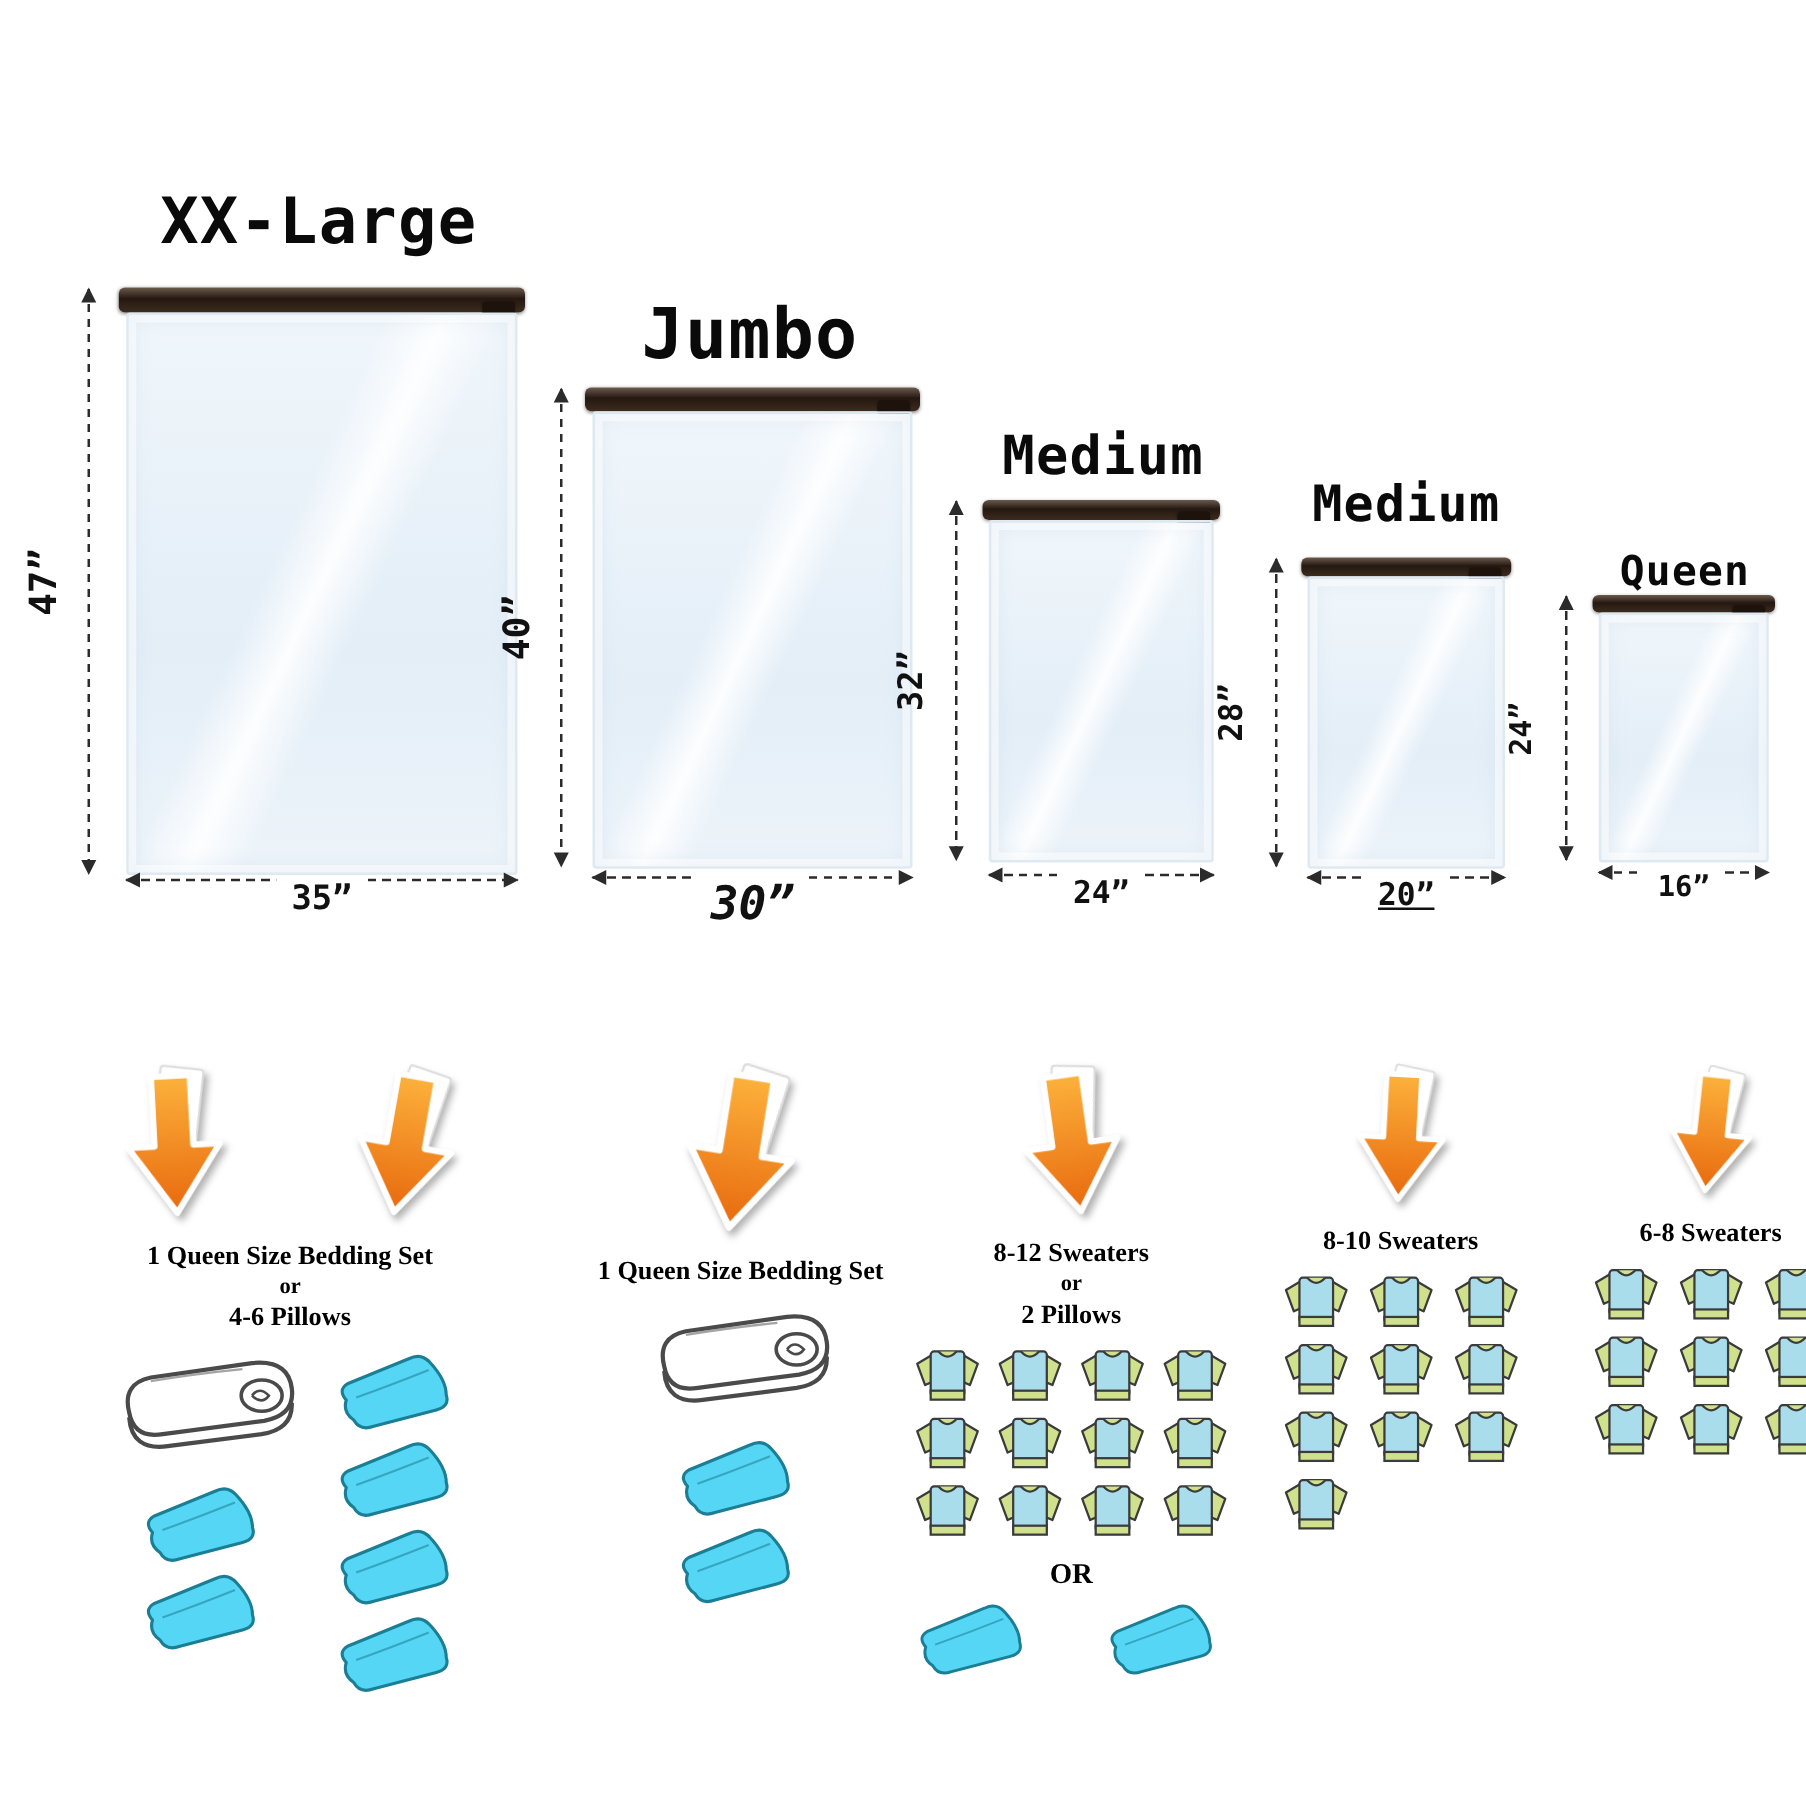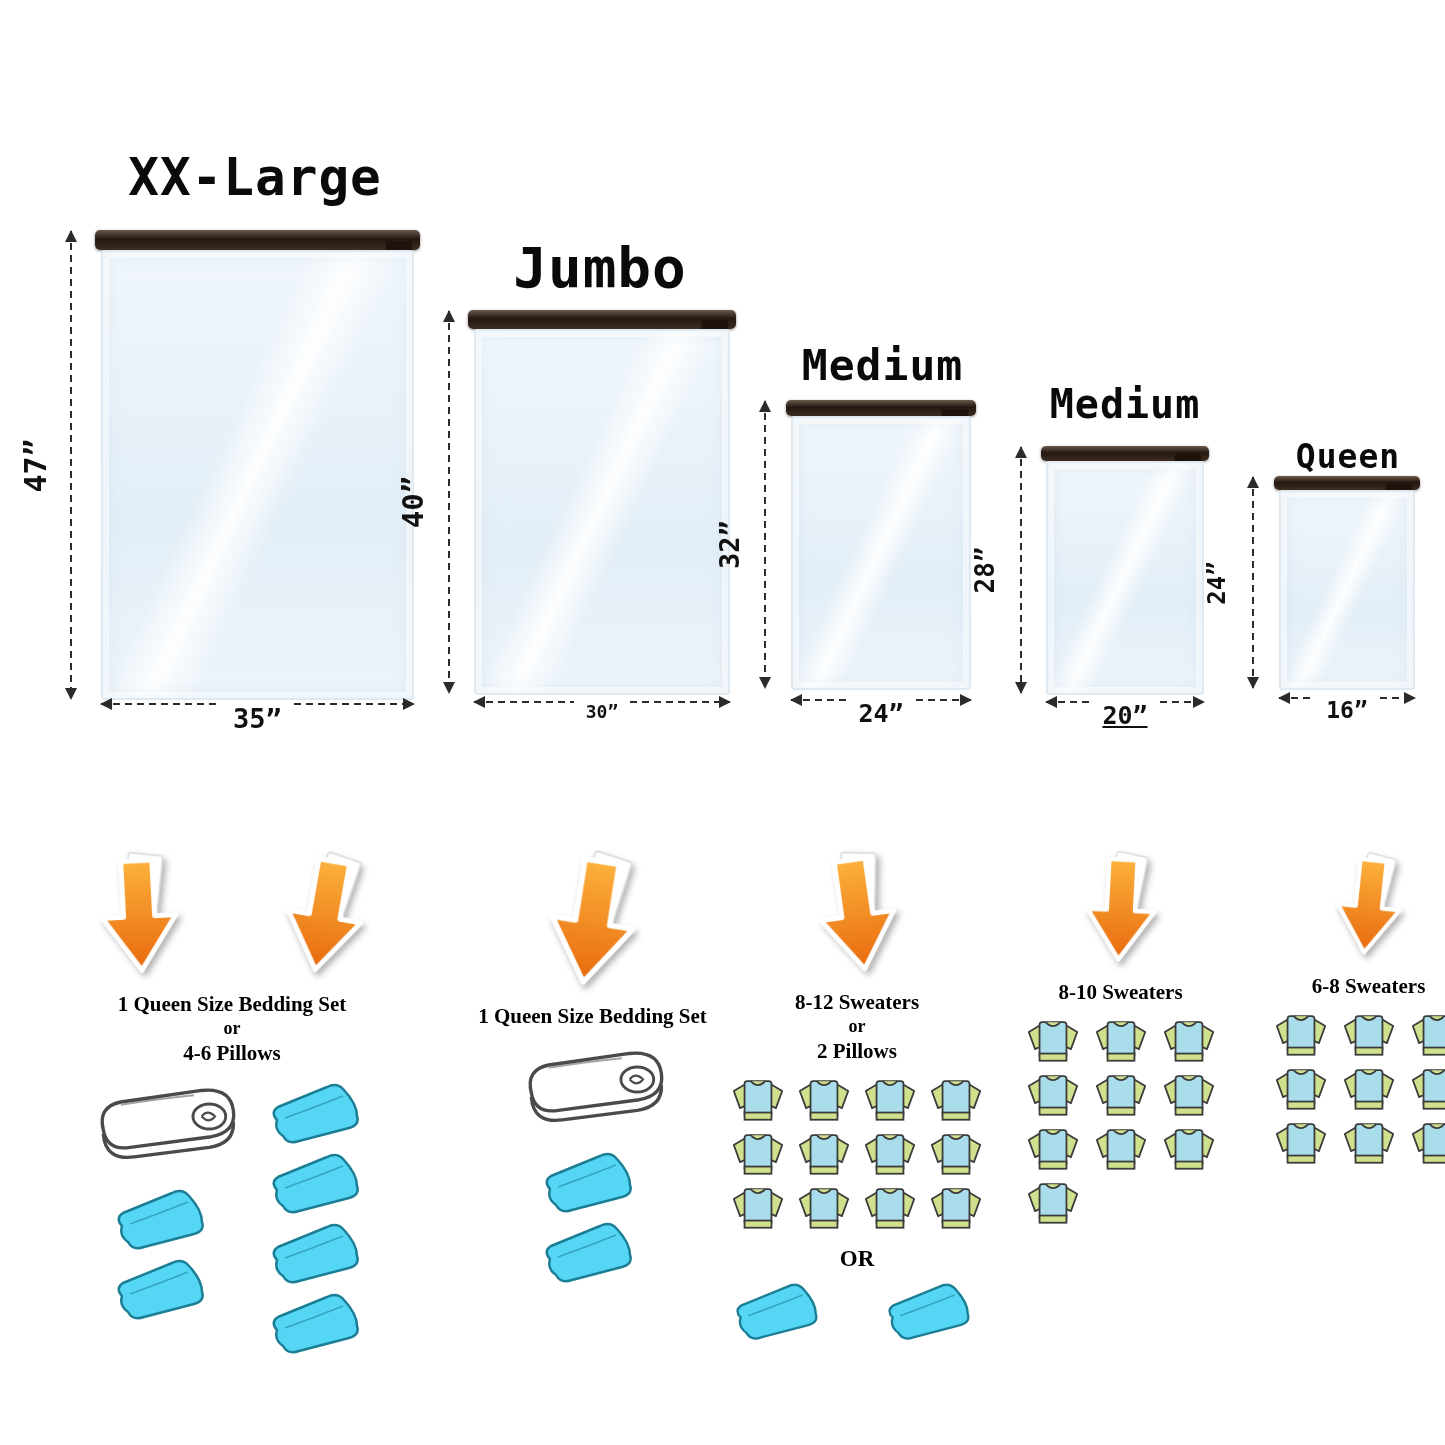--- a/index.html
+++ b/index.html
@@ -135,21 +135,21 @@
     <div class="bag-title" style="left:480px;top:235px;width:240px;font-size:56px;">Jumbo</div>
     <div class="zipper" style="left:468px;top:310px;width:268px;height:19px;"></div>
     <div class="bag-body" style="left:474px;top:329px;width:256px;height:366px;"></div>
     <div class="vdim" style="left:448px;top:311px;height:382px;">
       <span class="vlabel">
           <span style="font-size:29px;">40”</span>
         </span>
     </div>
     <div class="hdim" style="left:474px;top:701px;width:256px;">
       <span class="seg left"></span>
-      <span class="dim-label" style="font-size:18px;">30”</span>
+      <span class="dim-label" style="font-size:37px;font-style:italic;">30”</span>
       <span class="seg right"></span>
     </div>
   </section>
 
   <section>
     <div class="bag-title" style="left:800px;top:340px;width:165px;font-size:43px;">Medium</div>
     <div class="zipper" style="left:786px;top:400px;width:190px;height:16px;"></div>
     <div class="bag-body" style="left:791px;top:416px;width:180px;height:274px;"></div>
     <div class="vdim" style="left:764px;top:401px;height:287px;">
       <span class="vlabel">

